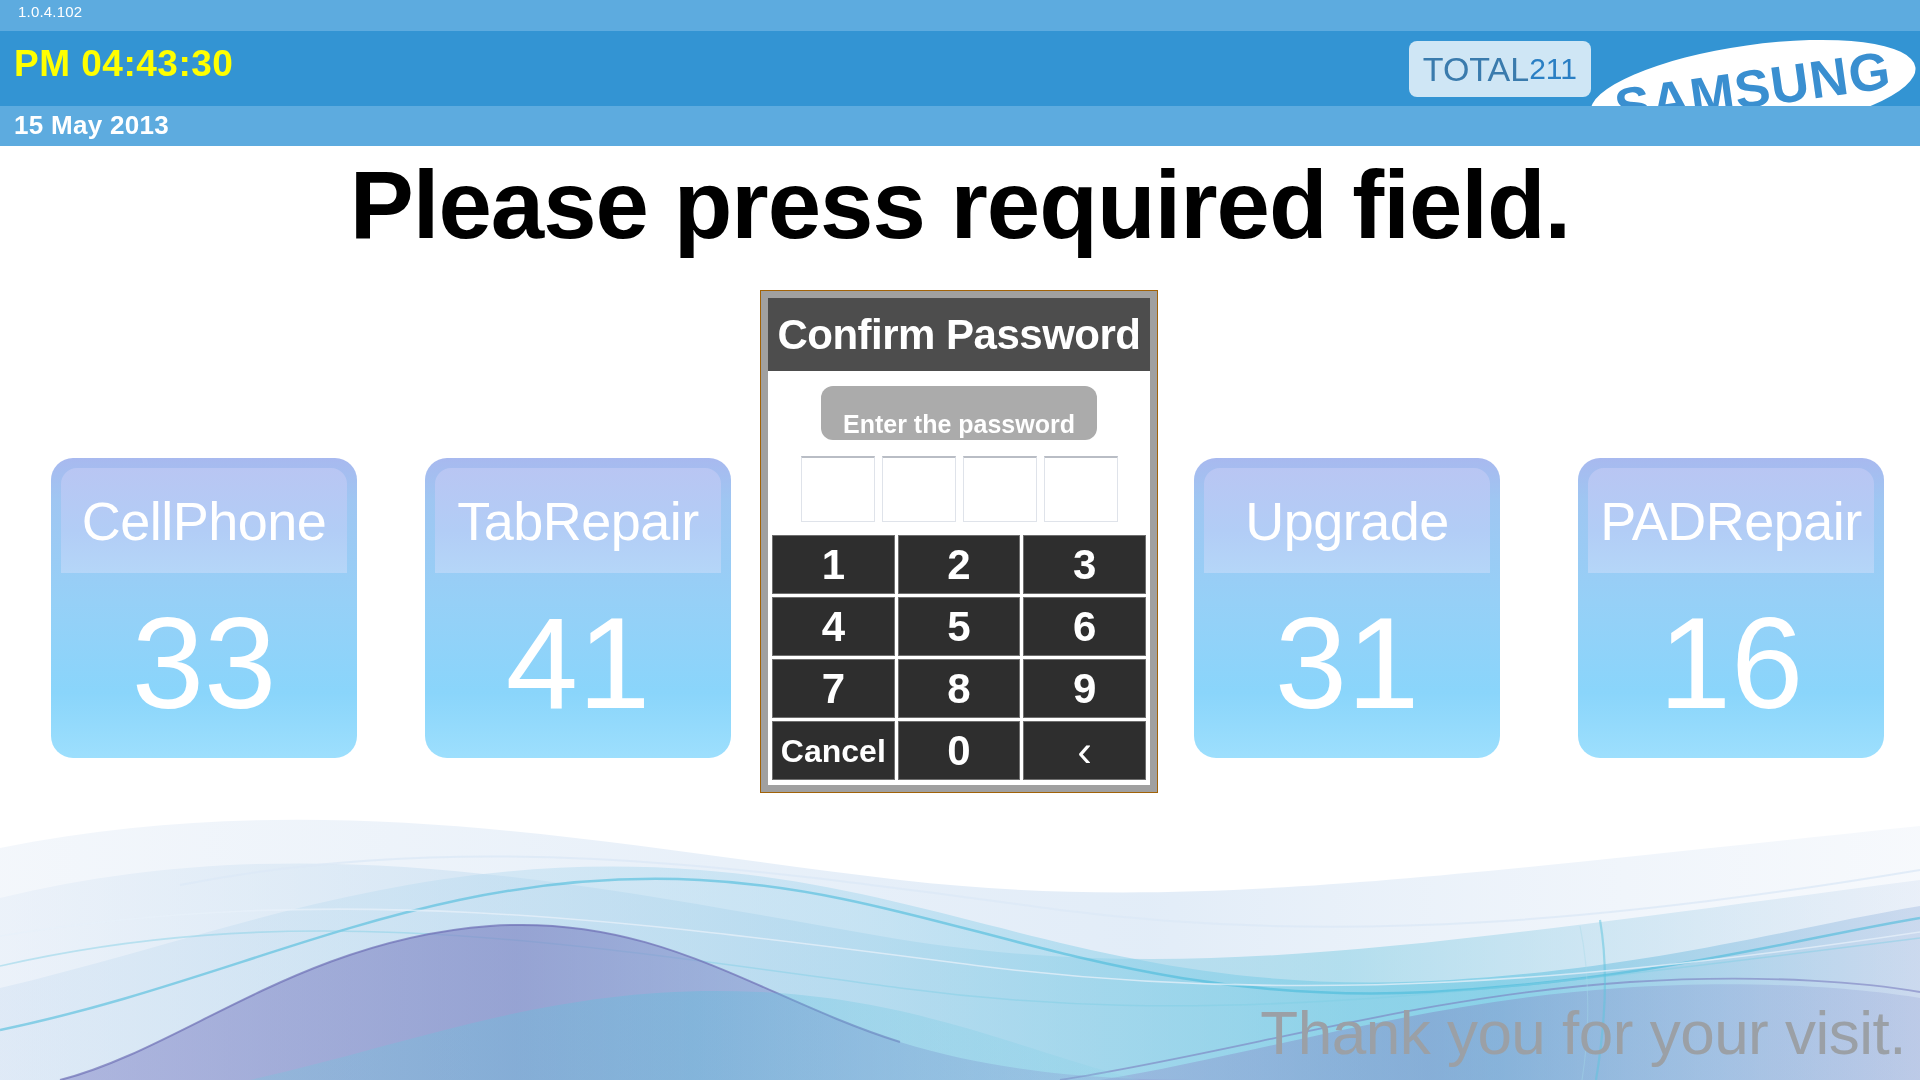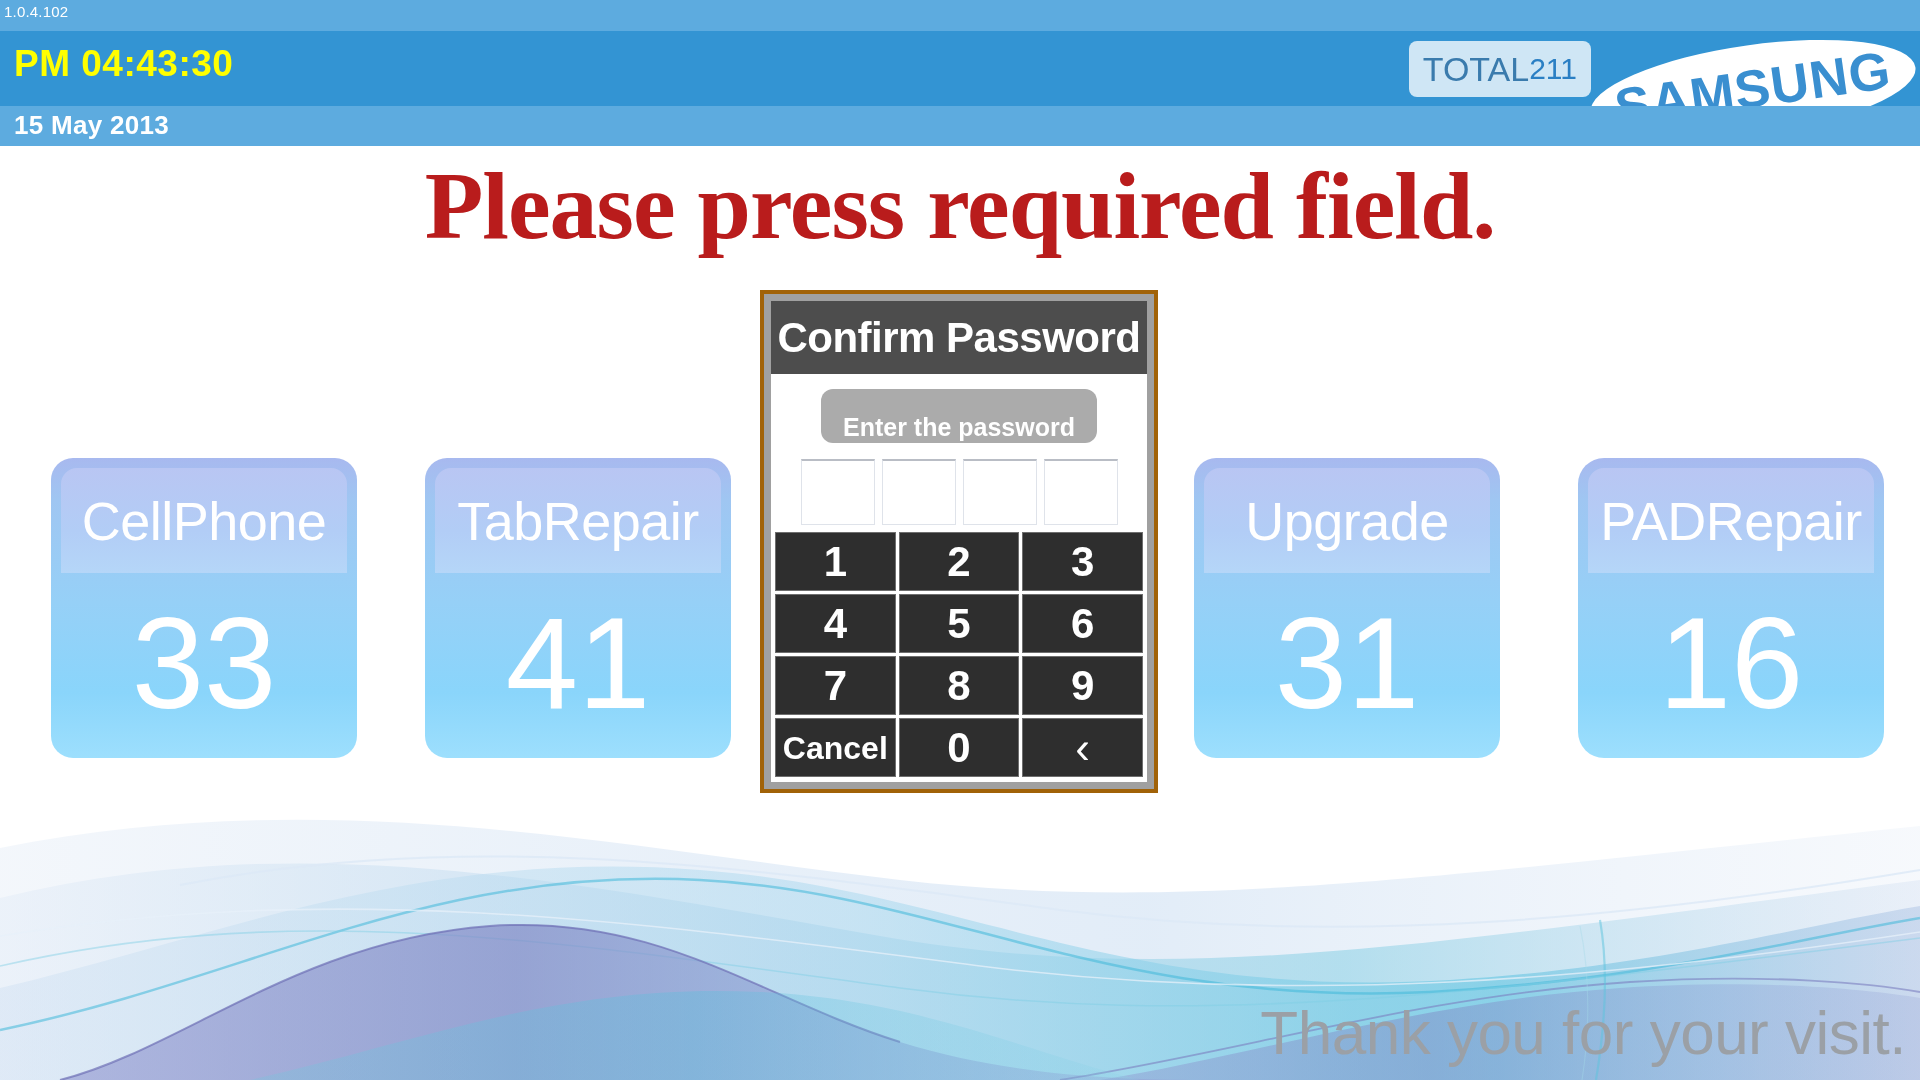--- a/index.html
+++ b/index.html
@@ -32,21 +32,21 @@
     position: absolute;
     top: 0; left: 0;
     width: 1920px;
     height: 31px;
     background: #5dabdf;
   }
 
   .version-text {
     position: absolute;
     top: 2px;
-    left: 4px;
+    left: 18px;
     font-size: 15px;
     color: #ffffff;
     letter-spacing: 0.2px;
     line-height: 20px;
   }
 
   .band-main {
     position: absolute;
     top: 31px; left: 0;
     width: 1920px;
@@ -117,24 +117,23 @@
 
   
   .page-title {
     position: absolute;
     top: 150px;
     left: 0;
     width: 1920px;
     text-align: center;
     font-size: 96px;
     font-weight: bold;
-    color: #b91c1c;
+    color: #000000;
     letter-spacing: -1px;
     white-space: nowrap;
-    font-family: Liberation Serif, serif;
   }
 
   
   .tile {
     position: absolute;
     width: 306px;
     height: 300px;
     top: 458px;
     border-radius: 22px;
     background: linear-gradient(to bottom, #a8b9ef 0%, #9fc6f2 14%, #96d0f7 48%, #8ad5fb 78%, #9ddffd 100%);
@@ -175,31 +174,31 @@
     justify-content: center;
     font-size: 130px;
     font-weight: 400;
     color: #ffffff;
     line-height: 1;
   }
 
   #tile-0 { left: 51px; text-align: center; }
   #tile-1 { left: 425px; }
   #tile-2 { left: 1194px; }
-  #tile-3 { left: 1578px; border-radius: 26px; }
+  #tile-3 { left: 1578px; }
 
   
   .dialog {
     position: absolute;
     left: 760px;
     top: 290px;
     width: 398px;
     height: 503px;
     background: #a0a0a0;
-    border: 4px solid #a16207;
+    border: 1px solid #a16207;
     padding: 7px;
   }
 
   .dialog-inner {
     position: relative;
     width: 100%;
     height: 100%;
     background: #ffffff;
   }
 

